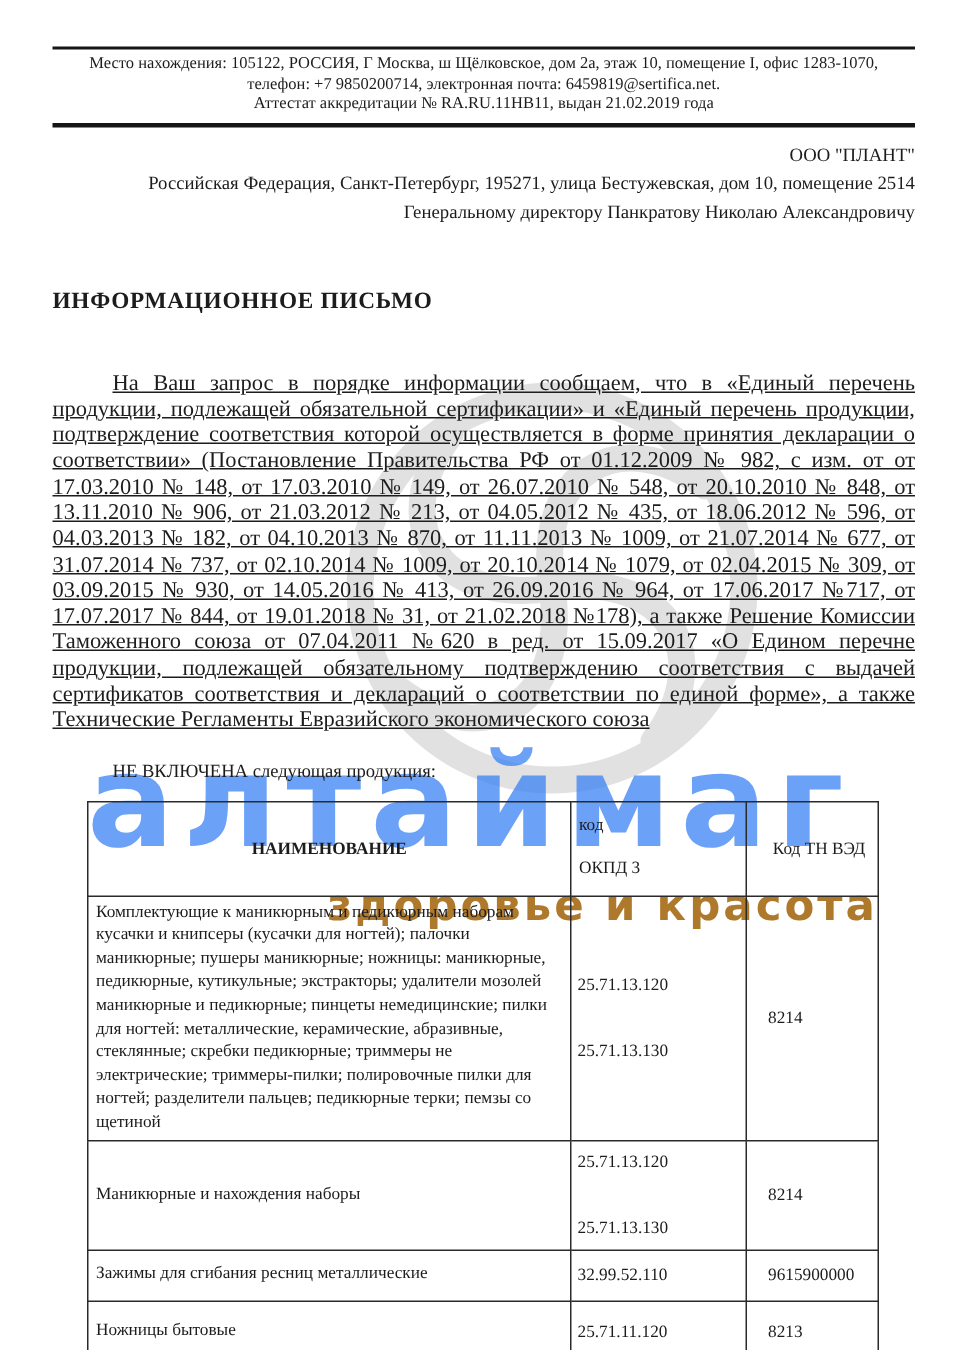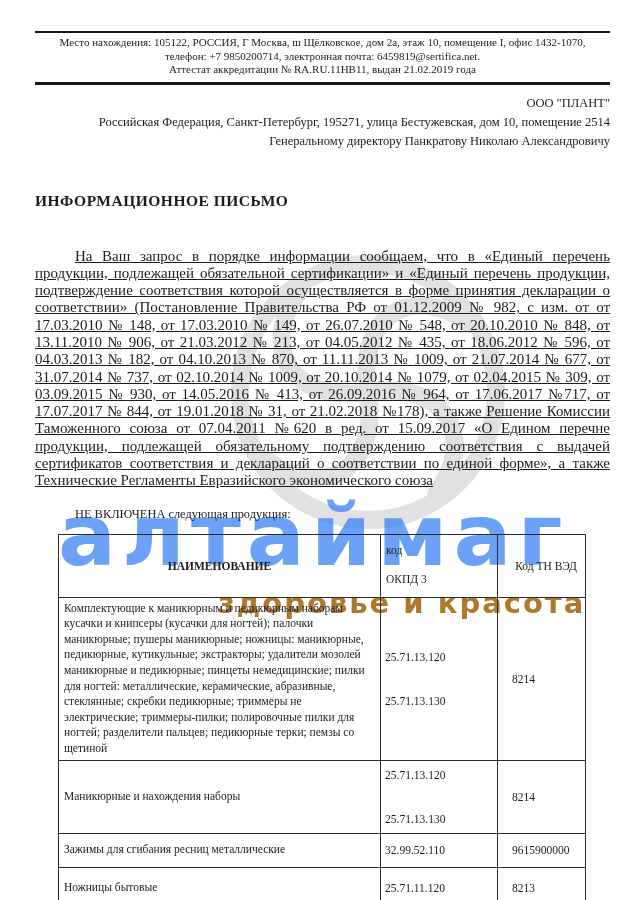--- a/index.html
+++ b/index.html
@@ -123,21 +123,21 @@
     <div class="wm-big">алтаймаг</div>
     <div class="wm-small">здоровье и красота</div>
   </div>
 
   <div class="content">
 
     <div class="rule-thin"></div>
 
 
     <div class="lh-lines">
-      <div>Место нахождения: 105122, РОССИЯ, Г Москва, ш Щёлковское, дом 2а, этаж 10, помещение I, офис 1432-1070,</div>
+      <div>Место нахождения: 105122, РОССИЯ, Г Москва, ш Щёлковское, дом 2а, этаж 10, помещение I, офис 1283-1070,</div>
       <div>телефон: +7 9850200714, электронная почта: 6459819@sertifica.net.</div>
       <div>Аттестат аккредитации № RA.RU.11HB11, выдан 21.02.2019 года</div>
     </div>
 
     <div class="rule-thick"></div>
 
 
     <div class="recipient">
       <div>ООО "ПЛАНТ"</div>
       <div>Российская Федерация, Санкт-Петербург, 195271, улица Бестужевская, дом 10, помещение 2514</div>

